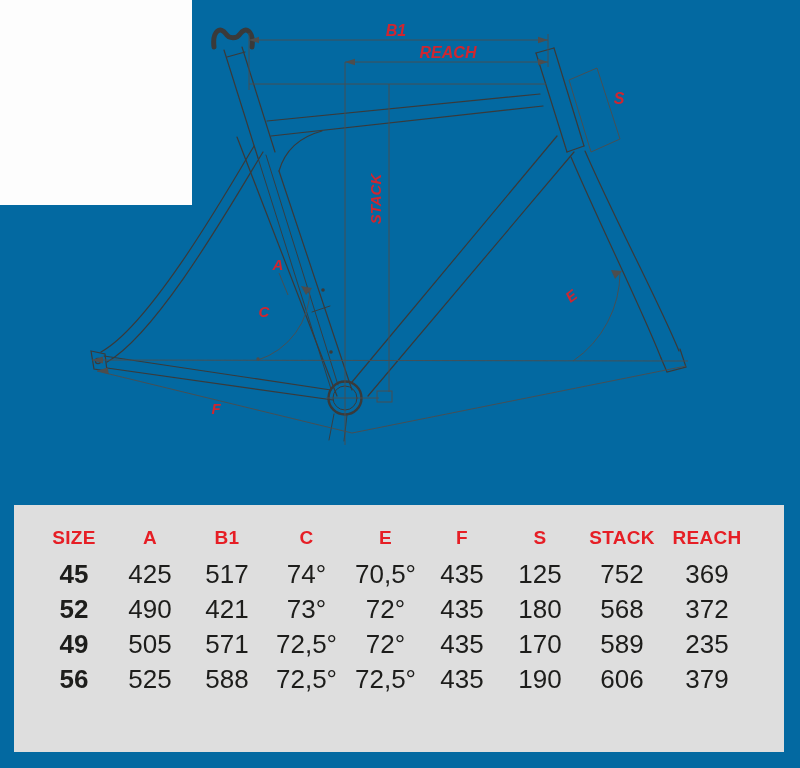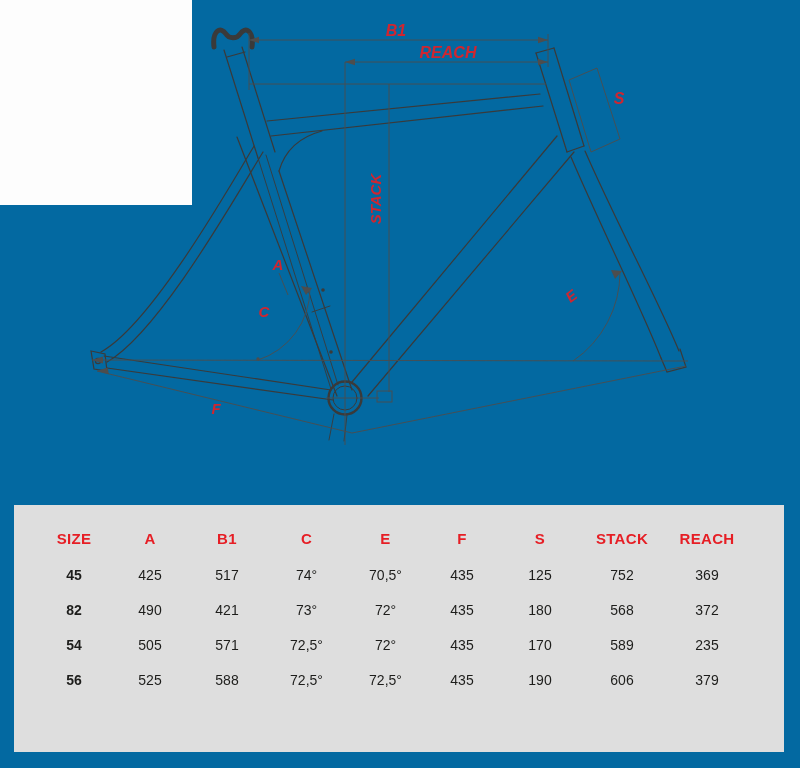--- a/index.html
+++ b/index.html
@@ -15,25 +15,25 @@
   .dim-fill     { fill:#4d4d4d; stroke:none; }
   .lbl { fill:#cf2630; font-style:italic; font-weight:bold; font-size:16px; text-anchor:middle; }
   .lbl-sm { font-size:15px; }
 
   .spec-table {
     position:absolute; left:14px; top:505px; width:770px; height:247px;
     background:#dedede;
   }
   .spec-table table { width:770px; border-collapse:collapse; table-layout:fixed; }
   .spec-table th {
-    color:#e61e25; font-size:15px; font-weight:bold; letter-spacing:0.3px;
+    color:#e61e25; font-size:19px; font-weight:bold; letter-spacing:0.3px;
     height:38px; padding:14px 0 0 0; vertical-align:middle; text-align:center;
   }
   .spec-table td {
-    color:#1d1d1b; font-size:14px; font-weight:normal;
+    color:#1d1d1b; font-size:26px; font-weight:normal;
     height:35px; padding:0; vertical-align:middle; text-align:center;margin-left:28px;
   }
   .spec-table td.size { font-weight:bold; }
   .spec-table .first { padding-left:22px; }
   .spec-table .last  { padding-right:34px; }
 </style>
 </head>
 <body>
 
 <div class="stage">
@@ -162,32 +162,32 @@
           <td>425</td>
           <td>517</td>
           <td>74°</td>
           <td>70,5°</td>
           <td>435</td>
           <td>125</td>
           <td>752</td>
           <td class="last">369</td>
         </tr>
         <tr>
-          <td class="size first">82</td>
+          <td class="size first">52</td>
           <td>490</td>
           <td>421</td>
           <td>73°</td>
           <td>72°</td>
           <td>435</td>
           <td>180</td>
           <td>568</td>
           <td class="last">372</td>
         </tr>
         <tr>
-          <td class="size first">54</td>
+          <td class="size first">49</td>
           <td>505</td>
           <td>571</td>
           <td>72,5°</td>
           <td>72°</td>
           <td>435</td>
           <td>170</td>
           <td>589</td>
           <td class="last">235</td>
         </tr>
         <tr>

